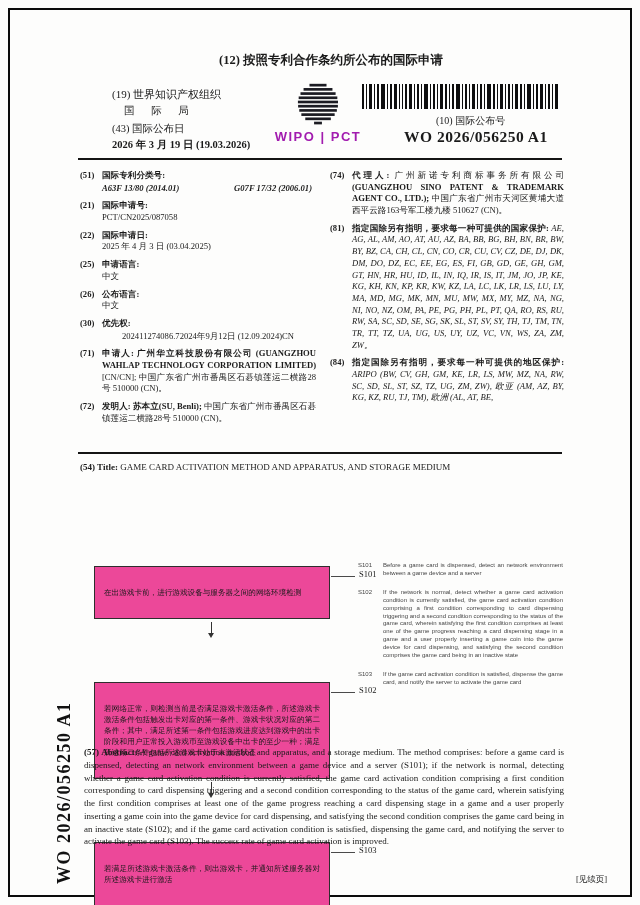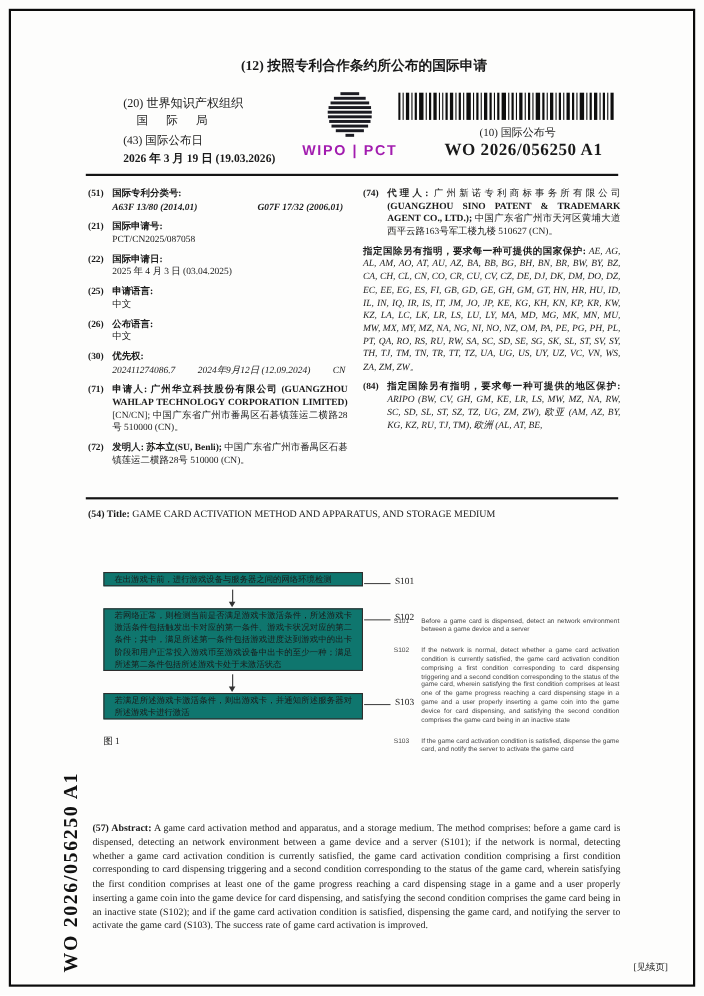--- a/index.html
+++ b/index.html
@@ -34,35 +34,35 @@
           gap:14px;font-size:8.6px;line-height:1.36;overflow:hidden;}
   .bcol{width:236px;flex:none;}
   .bcol.right{flex:1;width:auto;}
   .field{display:flex;margin-bottom:6px;}
   .fnum{width:22px;flex:none;font-weight:bold;}
   .fbody{flex:1;min-width:0;}
   .flabel{font-weight:bold;}
   .kv{display:flex;justify-content:space-between;flex-direction:column;}
   .ipc-codes{display:flex;justify-content:space-between;font-style:italic;
              font-weight:bold;margin-top:1px;padding-right:4px;}
-  .prio-row{display:flex;justify-content:space-between;margin-top:1px;padding-right:2px;font-style:italic;}
+  .prio-row{display:flex;justify-content:center;margin-top:1px;padding-right:2px;}
   .para{text-align:justify;}
   .bname{font-weight:bold;}
   .codes{font-style:italic;}
 
   
   .titles{position:absolute;left:80px;top:460px;width:484px;font-size:9px;line-height:1.6;}
   .bold{font-weight:bold;}
 
   
   .figure{position:absolute;left:0;top:498px;width:640px;height:252px;}
   .flowchart{position:absolute;left:94px;top:22px;width:310px;}
   .fc-row{position:relative;width:236px;}
-  .fc-box{border:1.2px solid #2e2e2e;padding:0 9px;font-size:7.6px;line-height:1.45;
-          text-align:justify;background:#0f766e;}
+  .fc-box{border:1.2px solid #2e2e2e;padding:20px 9px;font-size:7.6px;line-height:1.45;
+          text-align:justify;background:#ec4899;margin-top:46px;}
   .fc-conn{position:absolute;left:237px;top:10px;width:24px;border-top:1px solid #4a4a4a;}
   .fc-step{position:absolute;left:265px;top:3px;font-size:8.5px;}
   .fc-arrow{position:relative;width:1.2px;height:14px;background:#333;margin:3px 0 3px 117px;}
   .fc-arrow::after{content:"";position:absolute;left:-2.6px;bottom:-2px;
        border-left:3px solid transparent;border-right:3px solid transparent;
        border-top:5px solid #333;}
   .fc-caption{width:236px;text-align:left;font-size:8.5px;margin-top:14px;}
 
   .notes{position:absolute;left:358px;top:64px;width:205px;color:#454545;
          font-family:"Liberation Sans","DejaVu Sans",sans-serif;}
@@ -81,21 +81,21 @@
 </style>
 </head>
 <body>
 
 <div class="page">
   <div class="frame"></div>
 
   <div class="doc-type">(12) 按照专利合作条约所公布的国际申请</div>
 
   <div class="org-block">
-    <div>(20) 世界知识产权组织</div>
+    <div>(19) 世界知识产权组织</div>
     <div class="org-bureau">国 际 局</div>
     <div class="pub-date-label">(43) 国际公布日</div>
     <div class="pub-date">2026 年 3 月 19 日 (19.03.2026)</div>
   </div>
 
   <div class="logo-block">
     <svg width="46" height="44" viewBox="0 0 46 46">
       <g fill="#1b1b22">
         <rect x="14.1" y="1.9" width="17.8" height="2.8"></rect>
         <rect x="7.9" y="6.3" width="30.2" height="2.8"></rect>
@@ -257,20 +257,21 @@
         <div class="fnum">(74)</div>
         <div class="fbody para">
           <span class="flabel">代理人:</span>
           <span>广州新诺专利商标事务所有限公司</span>
           <span class="bname">(GUANGZHOU SINO PATENT &amp; TRADEMARK AGENT CO., LTD.);</span>
           <span>中国广东省广州市天河区黄埔大道西平云路163号军工楼九楼 510627 (CN)。</span>
         </div>
       </div>
 
       <div class="field">
+        <div class="fnum">(81)</div>
         <div class="fbody para">
           <span class="flabel">指定国除另有指明，要求每一种可提供的国家保护:</span>
           <span class="codes">AE, AG, AL, AM, AO, AT, AU, AZ, BA, BB, BG, BH, BN, BR, BW, BY, BZ, CA, CH, CL, CN, CO, CR, CU, CV, CZ, DE, DJ, DK, DM, DO, DZ, EC, EE, EG, ES, FI, GB, GD, GE, GH, GM, GT, HN, HR, HU, ID, IL, IN, IQ, IR, IS, IT, JM, JO, JP, KE, KG, KH, KN, KP, KR, KW, KZ, LA, LC, LK, LR, LS, LU, LY, MA, MD, MG, MK, MN, MU, MW, MX, MY, MZ, NA, NG, NI, NO, NZ, OM, PA, PE, PG, PH, PL, PT, QA, RO, RS, RU, RW, SA, SC, SD, SE, SG, SK, SL, ST, SV, SY, TH, TJ, TM, TN, TR, TT, TZ, UA, UG, US, UY, UZ, VC, VN, WS, ZA, ZM, ZW。</span>
         </div>
       </div>
 
       <div class="field">
         <div class="fnum">(84)</div>
         <div class="fbody para">
           <span class="flabel">指定国除另有指明，要求每一种可提供的地区保护:</span>

